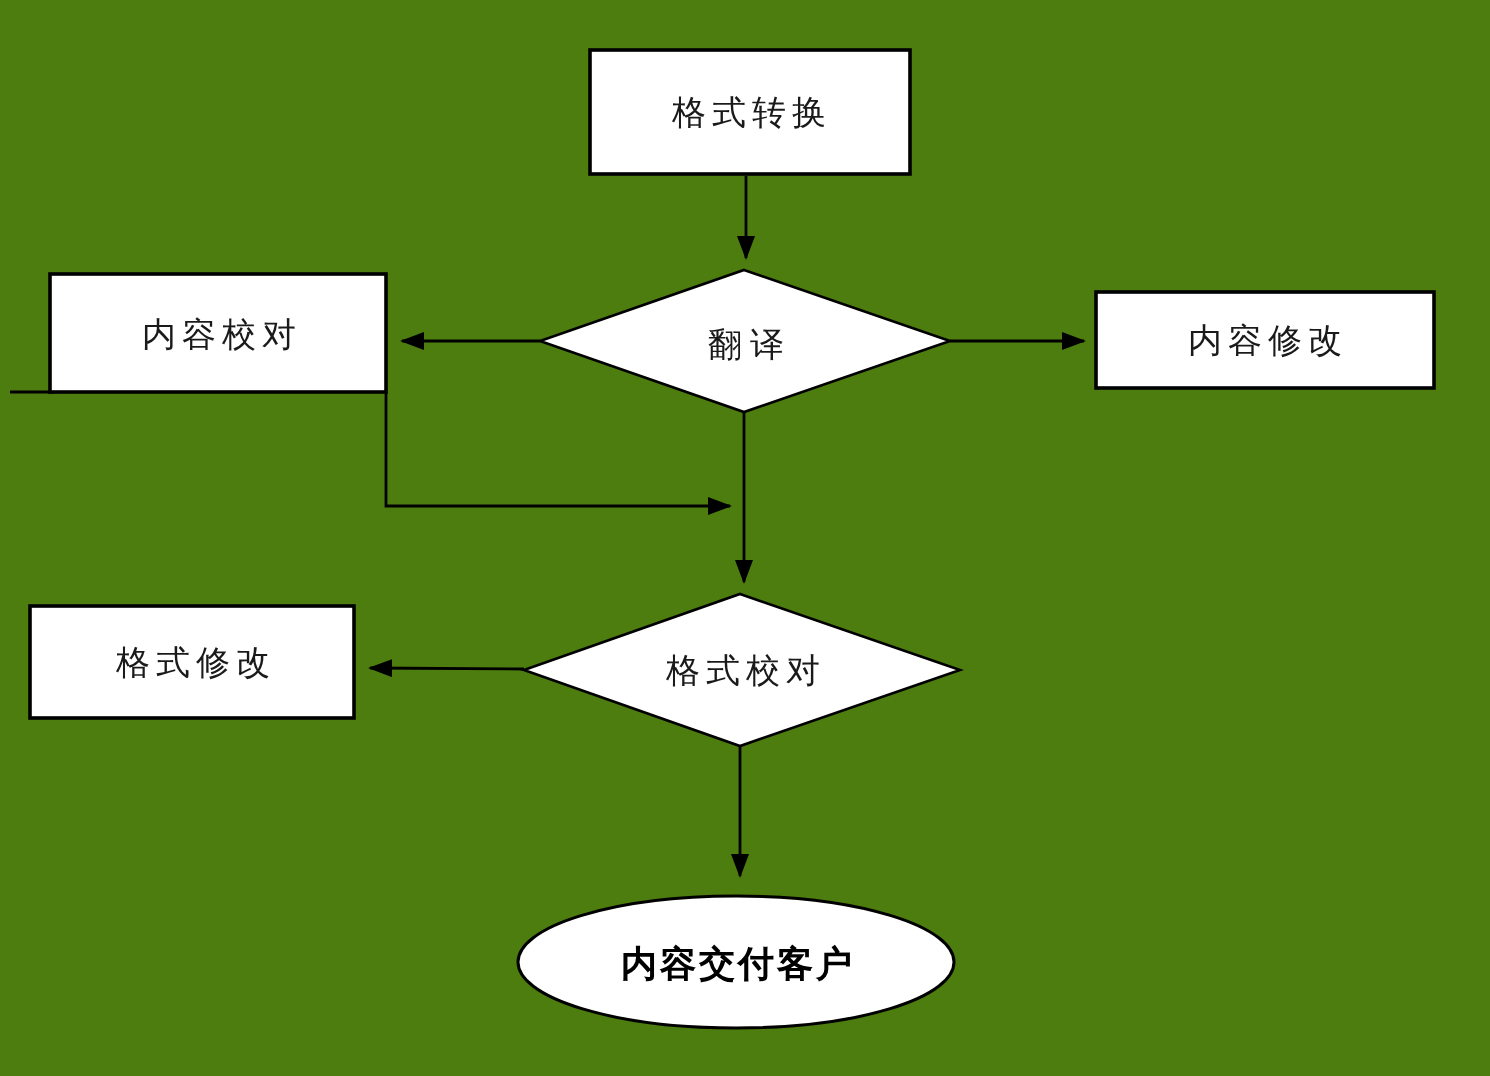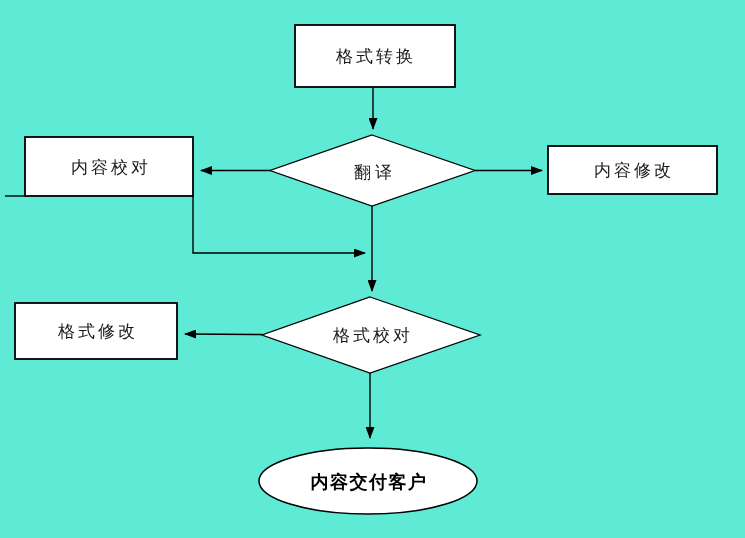--- a/index.html
+++ b/index.html
@@ -4,21 +4,21 @@
 <style>
   html, body {
     margin: 0;
     padding: 0;
     background: #ffffff;
   }
   .canvas-wrap {
     position: relative;
     width: 745px;
     height: 538px;
-    background: #5eead4;
+    background: #4d7c0f;
     overflow: hidden;
   }
   svg {
     display: block;
   }
   .shape {
     fill: #ffffff;
     stroke: #000000;
   }
   .rect-shape  { stroke-width: 1.8; }

